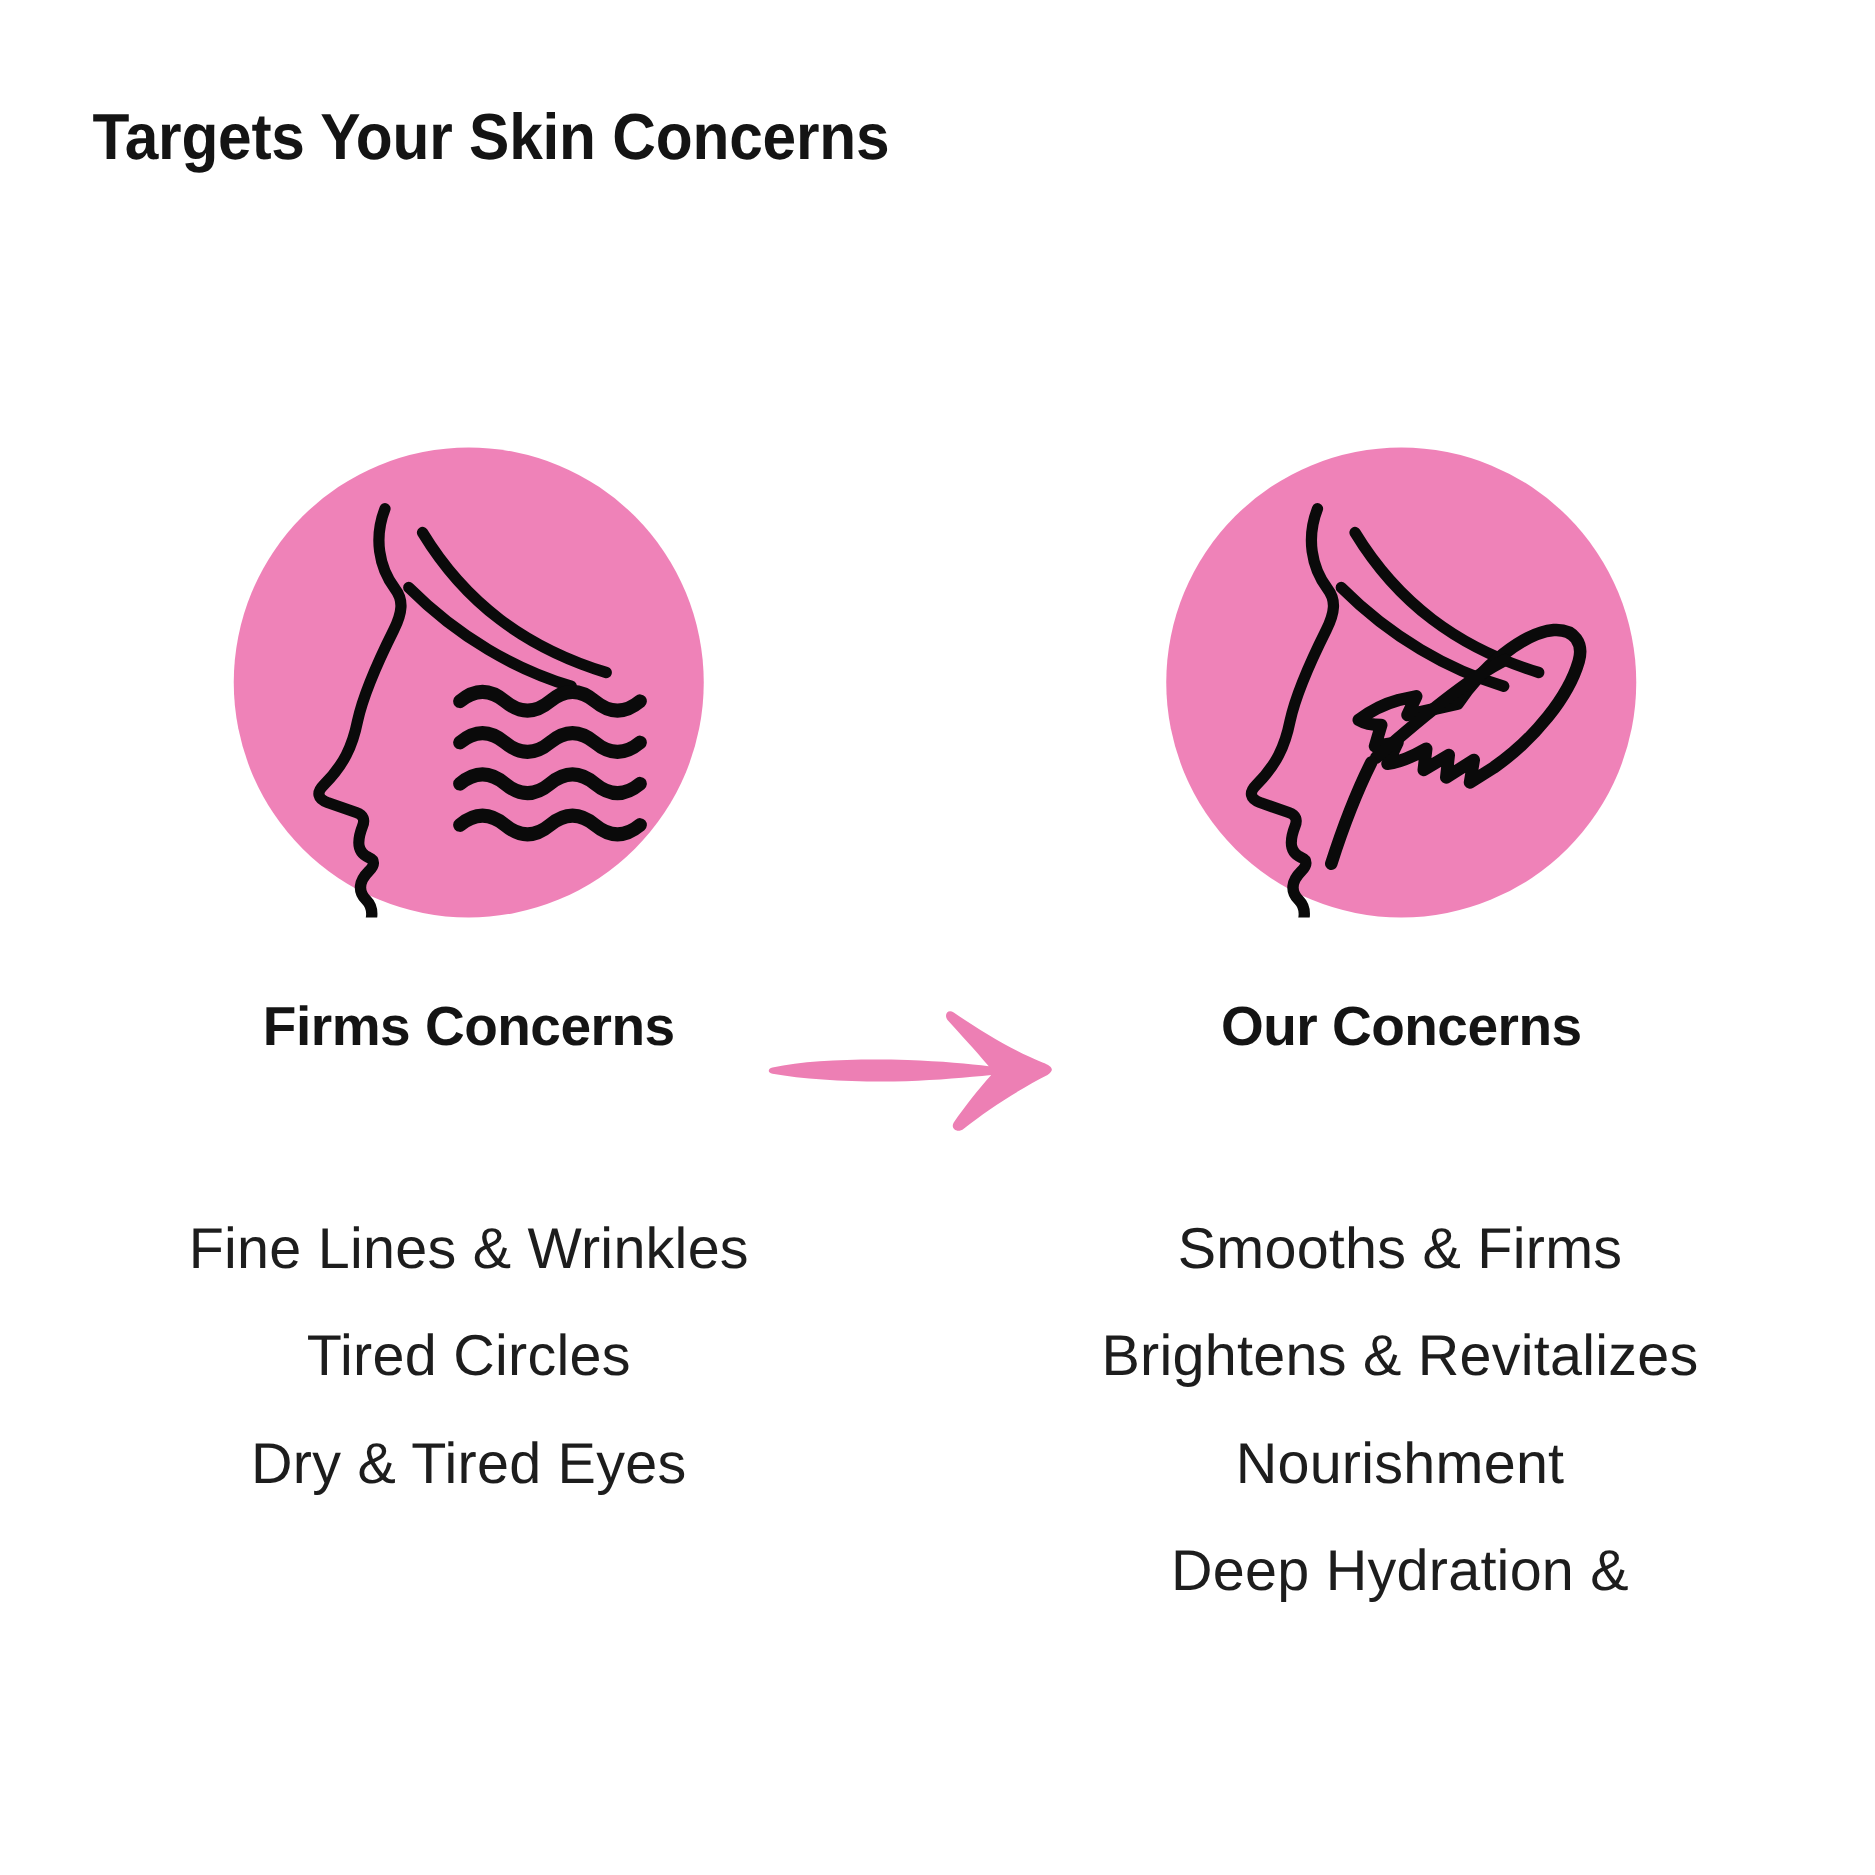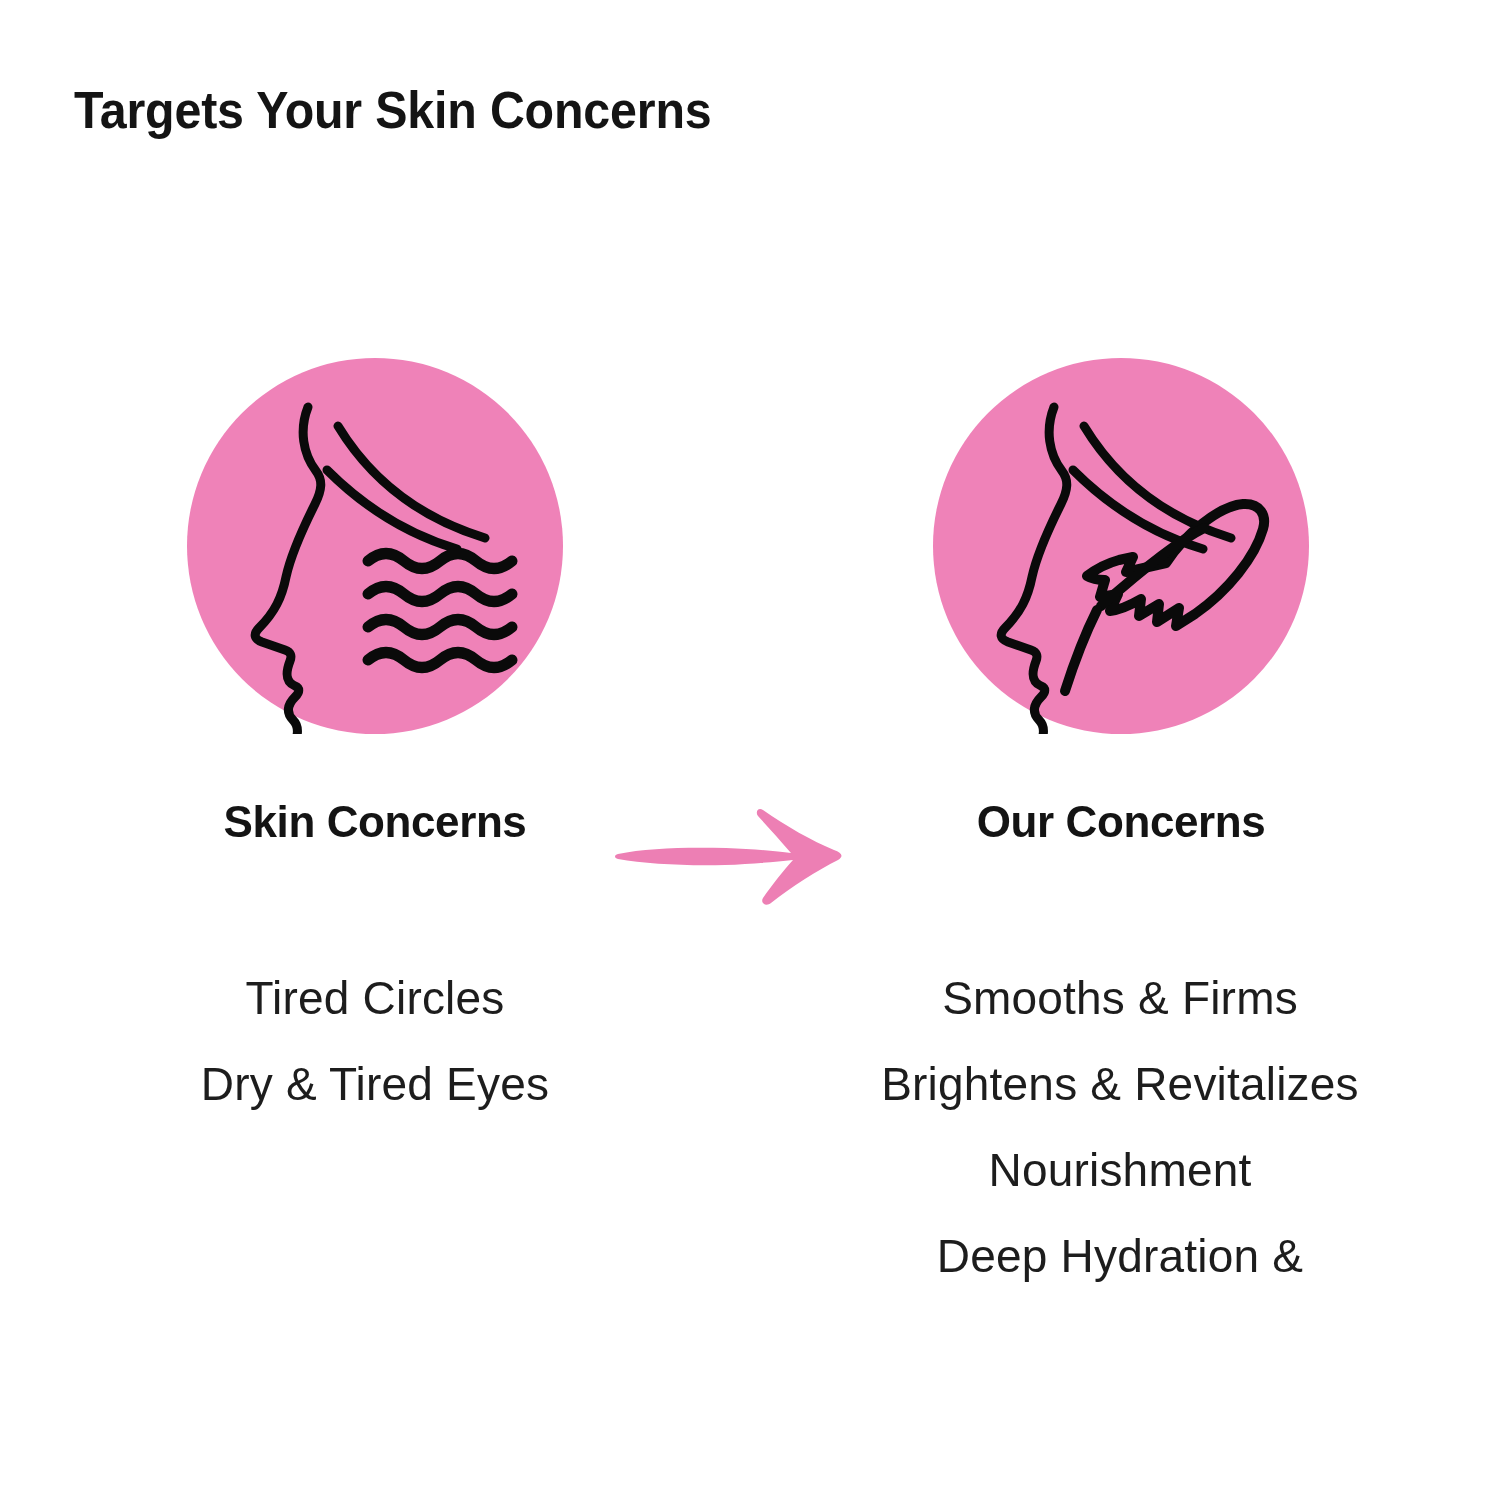--- a/index.html
+++ b/index.html
@@ -205,21 +205,21 @@
 
         <path d="M168 248 C 203 217, 243 184, 271 170"></path>
 
         <path d="M164 252 C 152 276, 140 308, 132 333"></path>
       </g>
     </svg>
   </div>
 </div>
 
 <div class="headings-row">
-  <div class="col-heading left">Skin Concerns</div>
+  <div class="col-heading left">Firms Concerns</div>
 
   <div class="arrow-box">
     <svg viewBox="0 0 270 120" aria-hidden="true">
       <path d="M10 58
                C 38 52, 78 51, 118 52
                C 145 53, 168 55, 183 57
                C 172 44, 160 31, 150 20
                C 147 16, 150 11, 155 14
                C 178 30, 204 45, 226 54
                C 234 57, 236 60, 230 64
@@ -231,20 +231,21 @@
                C 6 62, 6 59, 10 58 Z" fill="#ed7fb4"></path>
     </svg>
   </div>
 
   <div class="col-heading right">Our Concerns</div>
 </div>
 
 <div class="lists-row">
 
   <div class="list-col left">
+    <div class="list-item">Fine Lines &amp; Wrinkles</div>
     <div class="list-item">Tired Circles</div>
     <div class="list-item">Dry &amp; Tired Eyes</div>
   </div>
 
   <div class="list-col right">
     <div class="list-item">Smooths &amp; Firms</div>
     <div class="list-item">Brightens &amp; Revitalizes</div>
     <div class="list-item wrap">Nourishment</div>
     <div class="list-item wrap">Deep Hydration &amp;</div>
   </div>

